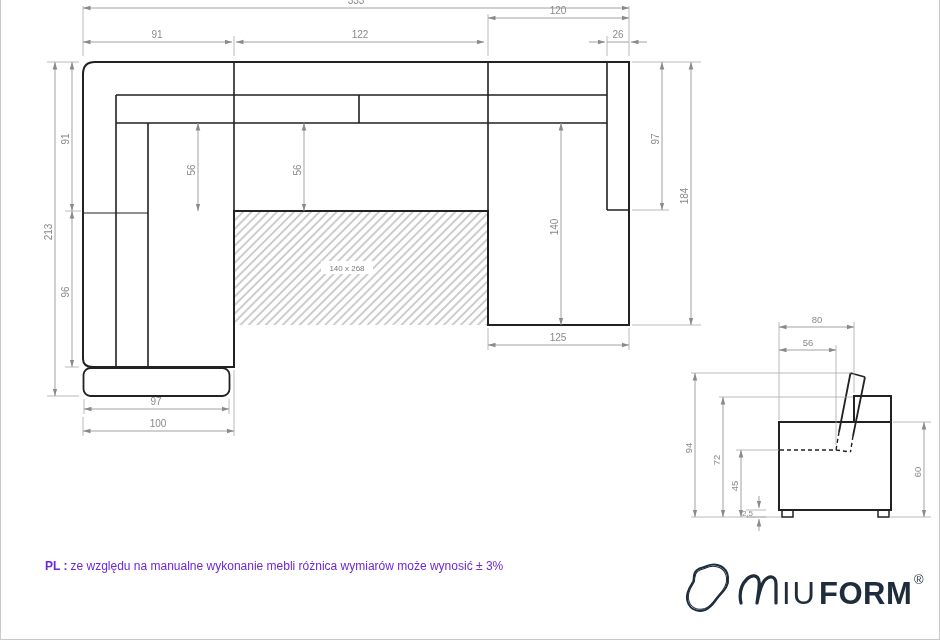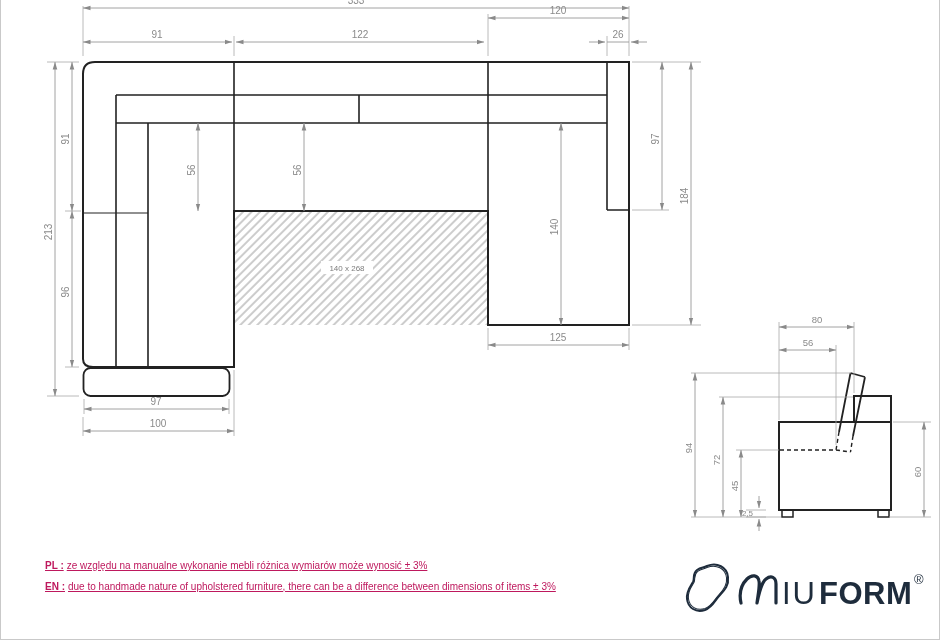--- a/index.html
+++ b/index.html
@@ -6,21 +6,21 @@
   #sheet{position:relative;width:940px;height:640px;background:#fff;overflow:hidden;
          border-left:1px solid #c9c9c9;border-right:1px solid #c9c9c9;border-bottom:1px solid #c9c9c9;
          box-sizing:border-box;font-family:"Liberation Sans",sans-serif;}
   svg{position:absolute;left:0;top:0;}
   .dk{stroke:#222;fill:none;}
   .dim{stroke:#979797;stroke-width:0.9;fill:none;}
   .ext{stroke:#a8a8a8;stroke-width:0.8;fill:none;}
   .dl{fill:#8a8a8a;font-size:10px;font-family:"Liberation Sans",sans-serif;}
   .dls{fill:#8a8a8a;font-size:9.5px;font-family:"Liberation Sans",sans-serif;}
   .hatchlbl{fill:#7d7d7d;font-size:8px;font-family:"Liberation Sans",sans-serif;}
-  #notes{position:absolute;left:44px;top:556px;width:620px;font-size:10px;line-height:20.5px;color:#be185d;text-decoration:underline;}
+  #notes{position:absolute;left:44px;top:556px;width:620px;font-size:12px;line-height:20.5px;color:#6d28d9;}
   .note b{font-weight:bold;margin-right:3px;}
   #logo{position:absolute;left:680px;top:552px;width:255px;height:72px;}
 </style>
 </head>
 <body>
 
 <div id="sheet">
 
   <svg width="940" height="545" viewBox="0 0 940 545">
     <defs>
@@ -153,21 +153,20 @@
 
         <line class="dim" x1="758" y1="496" x2="758" y2="508" marker-end="url(#ar)"></line>
         <line class="dim" x1="758" y1="531" x2="758" y2="519" marker-end="url(#ar)"></line>
         <text x="752" y="516" text-anchor="end" class="dls" style="font-size:8px">2,5</text>
       </g>
     </g>
   </svg>
 
   <div id="notes">
     <div class="note"><b>PL :</b><span>ze względu na manualne wykonanie mebli różnica wymiarów może wynosić ± 3%</span></div>
-    <div class="note"><b>EN :</b><span>due to handmade nature of upholstered furniture, there can be a difference between dimensions of items ± 3%</span></div>
     <div class="note"></div>
   </div>
 
   <svg id="logo" viewBox="680 552 255 72">
     <g stroke="#1e2c3c" fill="none">
       <path stroke-width="2" d="M 706,566 C 716,562 726,567 727,577 C 728,585 724,590 719,595 C 714,600 712,607 704,610 C 695,613 687,608 686,599 C 685,592 689,587 692,582 C 694,578 691,574 696,570 C 700,567 702,568 706,566 Z"></path>
       <path stroke-width="1.1" transform="translate(49.4,41.2) scale(0.93)" d="M 706,566 C 716,562 726,567 727,577 C 728,585 724,590 719,595 C 714,600 712,607 704,610 C 695,613 687,608 686,599 C 685,592 689,587 692,582 C 694,578 691,574 696,570 C 700,567 702,568 706,566 Z"></path>
     </g>
     <path d="M 740,603 C 738,594 740,585 746,579 C 751,574 757,575 758,581 C 759,586 757,595 756,603 C 758,593 760,583 765,579 C 770,575 775,577 775,584 L 775,603" stroke="#1e2c3c" stroke-width="3.2" stroke-linecap="round" stroke-linejoin="round" fill="none"></path>
     <text x="781" y="604" fill="#1e2c3c" style="font-family:'Liberation Sans',sans-serif;font-size:31px;letter-spacing:2px;font-weight:normal">IU</text>

